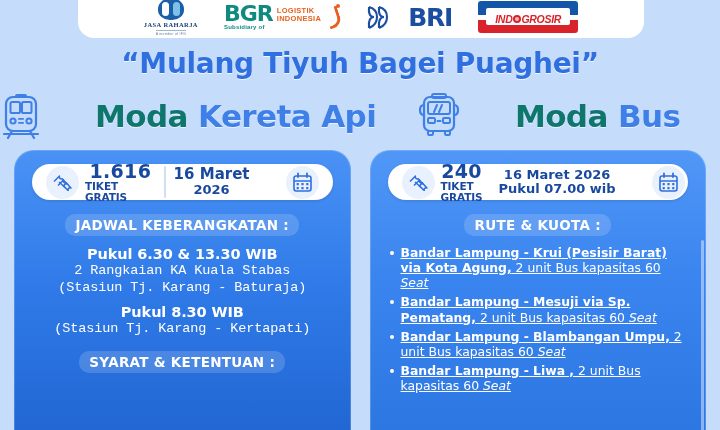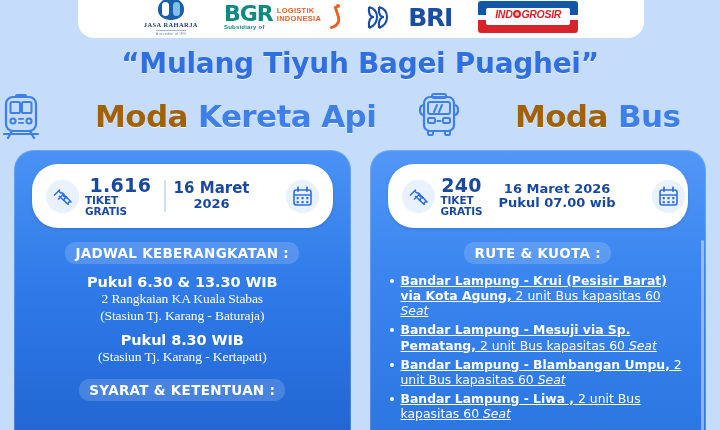--- a/index.html
+++ b/index.html
@@ -97,21 +97,21 @@
   .indo {
     width: 100px; height: 32px;
     border-radius: 3px;
     background: linear-gradient(to bottom, #1356a8 0 45%, #ffffff 45% 58%, #d8232a 58% 100%);
     padding: 2px;
     position: relative;
   }
   .indo-inner {
     position: absolute; left: 8px; right: 8px; top: 7px;
     height: 17px; background: #ffffff; border-radius: 2px;
-    display: flex; align-items: flex-start; justify-content: center;
+    display: flex; align-items: flex-end; justify-content: center;
   }
   .indo-text {
     font-size: 10.5px; font-weight: 800; color: #d8232a;
     font-style: italic; letter-spacing: -.3px;
     display: flex; align-items: center;
   }
   .indo-dot {
     display: inline-block; width: 8px; height: 8px; border-radius: 50%;
     background: #d8232a; margin: 0 .5px; position: relative;
   }
@@ -141,21 +141,21 @@
     display: flex; align-items: center; justify-content: center;
     gap: 10px;
   }
   .mode-title {
     font-size: 31px; font-weight: 800;
     letter-spacing: -.6px; line-height: 1;
     font-family: "DejaVu Sans", sans-serif;
     white-space: nowrap;
     text-shadow: 0 1px 0 rgba(255,255,255,.6);
   }
-  .mode-title .t-dark { color: #a16207; margin-left: 43px; }
+  .mode-title .t-dark { color: #0f766e; margin-left: 43px; }
   .mode-title .t-light { color: #3e7fe8; }
 
   
   .cards {
     position: absolute; top: 150px; left: 14px; right: 14px; bottom: -30px;
     display: flex; gap: 19px;
   }
   .card {
     flex: 1 1 50%;
     border-radius: 20px 20px 0 0;
@@ -166,21 +166,21 @@
     box-shadow: inset 0 0 0 1px rgba(255,255,255,.18);
   }
   .card.right {
     background: linear-gradient(to bottom, #5197f7 0%, #3a85ef 40%, #2a74e0 100%);
   }
 
   
   .pill {
     background: #ffffff;
     border-radius: 26px;
-    height: 64px;
+    height: 36px;
     display: flex; align-items: center;
     padding: 0 6px;
     margin: 0 6px;
     box-shadow: 0 1px 3px rgba(0,0,0,.12);
   }
   .pill-seg {
     display: flex; align-items: center; gap: 6px;
     padding: 0 8px;
   }
   .pill-seg.left { flex: 1 1 auto; justify-content: flex-start; }
@@ -231,21 +231,21 @@
     font-family: "DejaVu Sans", sans-serif;
   }
 
   .sched { text-align: center; color: #ffffff; margin-top: 10px; }
   .sched .hl {
     font-size: 14.5px; font-weight: 800; letter-spacing: -.1px;
     font-family: "DejaVu Sans", sans-serif;
   }
   .sched .ln {
     font-size: 13.5px; font-weight: 400; letter-spacing: -.1px;
-    font-family: Liberation Serif, serif;
+    font-family: Liberation Mono, monospace;
     line-height: 1.28;
   }
   .sched .gap { height: 7px; }
 
   
   .routes { margin: 9px 4px 0 6px; padding: 0; list-style: none; color: #ffffff; text-decoration: underline; }
   .routes li {
     position: relative;
     padding-left: 13px;
     margin-bottom: 4px;

